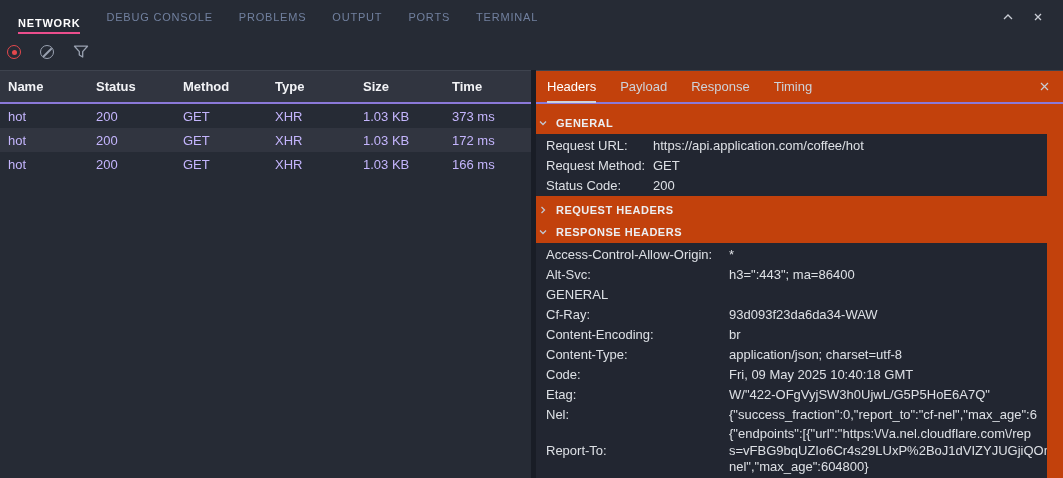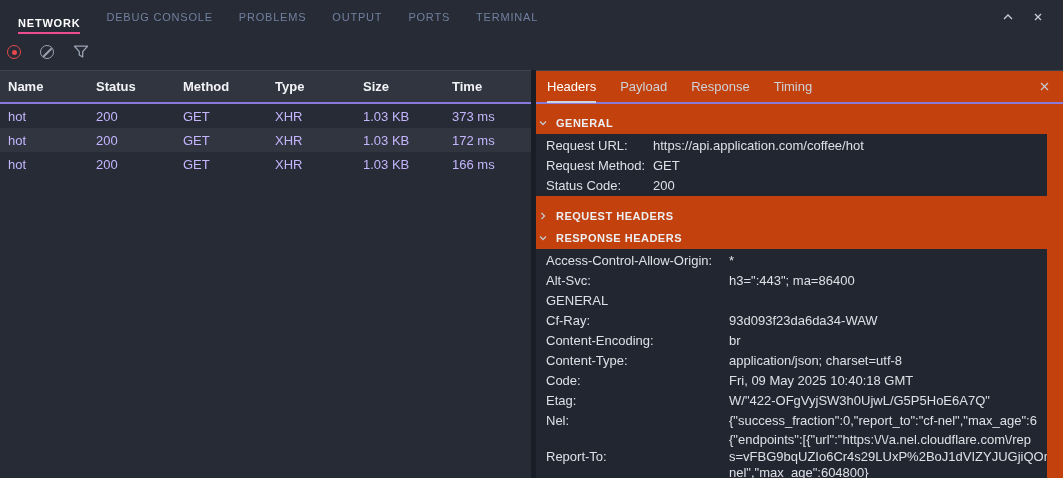--- a/index.html
+++ b/index.html
@@ -49,21 +49,21 @@
     display:flex; align-items:center; gap:24px; padding:0 12px 0 11px; flex:0 0 auto; }
   .dtab { font-size:13px; color:#ced2d9; height:100%; display:flex; align-items:center; }
   .dtab.active { color:#ffffff; border-bottom:2px solid #cfd3db; margin-bottom:-2px; }
   .dtabs .spacer { flex:1; }
 
   
   .dcontent { flex:1; padding-top:8px; overflow:hidden; }
   .sechead { height:22px; display:flex; align-items:center; gap:8px; padding-left:2px;
     font-size:11px; font-weight:700; letter-spacing:.5px; color:#eceef2; }
   .sechead svg { flex:0 0 auto; }
-  .mt { margin-top:9px; }
+  .mt { margin-top:3px; }
   .kvblock { background:#222631; margin-right:16px; padding:1px 0; }
   .kv { display:grid; align-items:center; min-height:20px; padding-left:10px;
     font-size:13px; color:#dde0e5; }
   .kv.g { grid-template-columns:107px 1fr; }
   .kv.h { grid-template-columns:183px 1fr; }
   .kv .k, .kv .v { white-space:nowrap; overflow:hidden; }
   .kv.multi { align-items:center; }
   .v3 { overflow:hidden; }
   .v3 div { white-space:nowrap; overflow:hidden; line-height:16.5px; }
   .kv.multi { padding-top:2px; padding-bottom:2px; }

